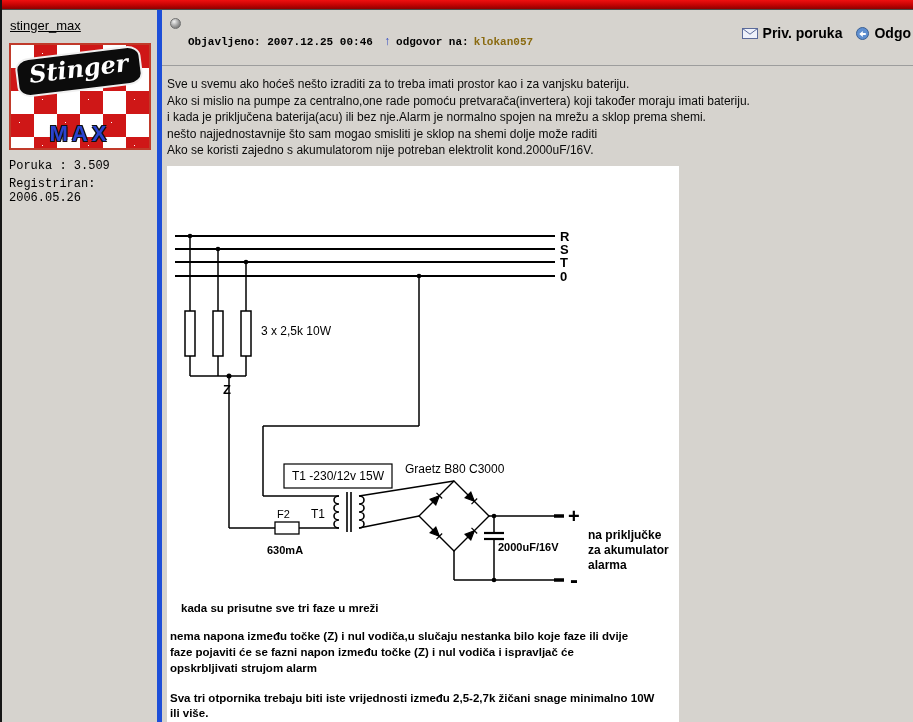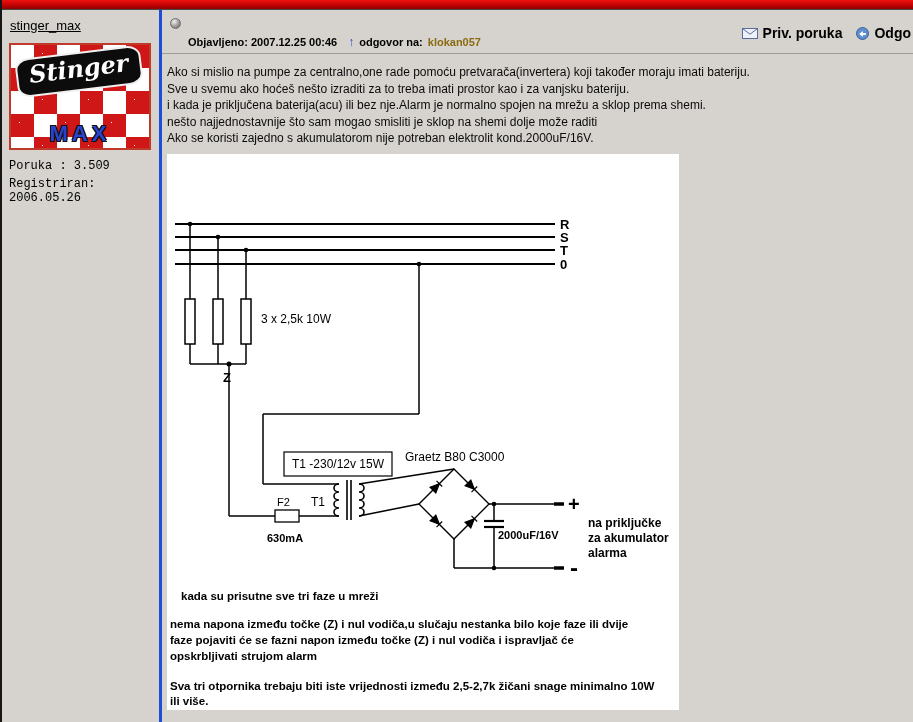--- a/index.html
+++ b/index.html
@@ -1,39 +1,39 @@
 <!DOCTYPE html>
 <html><head>
 <meta charset="utf-8">
 <style>
   html,body{margin:0;padding:0;background:#d6d3ce;}
   .page{position:relative;width:913px;height:722px;background:#d6d3ce;overflow:hidden;
         font-family:"Liberation Sans",sans-serif;color:#000;border-left:2px solid #161616;box-sizing:border-box;}
   .topbar{height:9px;background:linear-gradient(180deg,#ef1010 0%,#c40303 55%,#8e0000 100%);border-bottom:1px solid #4a4a4a;}
   .layout{display:flex;height:712px;}
-  .sidebar{width:160px;min-width:160px;border-right:3px solid #1d4ed8;padding:5px 0 16px 7px;box-sizing:border-box;background:#d6d3ce;}
+  .sidebar{width:160px;min-width:160px;border-right:5px solid #1d4ed8;padding:5px 0 16px 7px;box-sizing:border-box;background:#d6d3ce;}
   .username{font-size:13px;text-decoration:underline;margin:3px 0 10px 1px;display:inline-block;cursor:pointer;}
   .avatar{width:138px;height:103px;border:2px solid #c03a2a;position:relative;overflow:hidden;background-color:#fff;
     background-image:linear-gradient(45deg,#cf1717 25%,transparent 25%,transparent 75%,#cf1717 75%),
                      linear-gradient(45deg,#cf1717 25%,transparent 25%,transparent 75%,#cf1717 75%);
     background-size:46px 46px;background-position:0 0,23px 23px;}
   .avatar-banner{position:absolute;left:5px;top:7px;width:114px;transform:rotate(-7deg);background:#0c0c0c;color:#fff;
     font-family:"DejaVu Serif",serif;font-style:italic;font-weight:bold;font-size:24px;text-align:center;
     border-radius:14px / 11px;padding:0 4px 6px;border:2px solid #f0f0f0;}
   .avatar-max{position:absolute;left:0;right:0;bottom:1px;text-align:center;font-size:22px;font-weight:bold;color:#2a43cf;
     letter-spacing:4px;text-shadow:1px 1px 0 #101010,-1px 1px 0 #101010,1px -1px 0 #101010,-1px -1px 0 #101010;}
   .sidebar-stat{font-size:12px;margin-top:4px;font-family:Liberation Mono, monospace;}
   .sidebar-stat.first{margin-top:9px;}
   .main{flex:1;position:relative;}
   .post-header{position:relative;padding:6px 0 4px 8px;border-bottom:1px solid #9d9d9d;}
   .title-row{display:flex;align-items:center;gap:7px;height:15px;}
   .bullet{width:9px;height:9px;border-radius:50%;border:1px solid #707070;
     background:radial-gradient(circle at 35% 30%,#f2f2f2,#9a9a9a 55%,#606060);}
   .post-title{font-weight:bold;font-size:13px;color:#2e2e2e;}
-  .post-meta{margin:3px 0 0 18px;font-size:11px;font-weight:bold;display:flex;align-items:center;gap:5px;height:15px;}
+  .post-meta{margin:3px 0 12px 18px;font-size:11px;font-weight:bold;display:flex;align-items:center;gap:5px;height:15px;font-family:Liberation Mono, monospace;}
   .up-arrow{color:#2f47c2;font-size:12px;cursor:pointer;margin-left:6px;}
   .reply-user{color:#8a6a10;cursor:pointer;}
   .post-actions{position:absolute;right:2px;top:15px;display:flex;align-items:center;font-size:14px;font-weight:bold;white-space:nowrap;}
   .action{display:flex;align-items:center;gap:5px;cursor:pointer;}
   .action + .action{margin-left:14px;align-items:center;}
   .post-body{padding:10px 8px 0 5px;font-size:12px;line-height:16.5px;color:#0a0a0a;}
   .schematic{margin:7px 0 0 5px;width:512px;height:556px;background:#ffffff;}
   svg text{font-family:"Liberation Sans",sans-serif;fill:#000;}
 </style>
 </head>
@@ -76,22 +76,22 @@
             <svg width="13" height="13" viewBox="0 0 13 13">
               <circle cx="6.5" cy="6.5" r="6" fill="#5f8fd0" stroke="#3a5f93"></circle>
               <path d="M3.2,7 L6.8,4 L6.8,5.9 L9.8,5.9 L9.8,8.1 L6.8,8.1 L6.8,10 Z" fill="#ffffff"></path>
             </svg>
             <span>Odgo</span>
           </span>
         </div>
       </div>
 
       <div class="post-body">
+        <div>Sve u svemu ako hoćeš nešto izraditi za to treba imati prostor kao i za vanjsku bateriju.</div>
         <div>Ako si mislio na pumpe za centralno,one rade pomoću pretvarača(invertera) koji također moraju imati bateriju.</div>
-        <div>Sve u svemu ako hoćeš nešto izraditi za to treba imati prostor kao i za vanjsku bateriju.</div>
         <div>i kada je priključena baterija(acu) ili bez nje.Alarm je normalno spojen na mrežu a sklop prema shemi.</div>
         <div>nešto najjednostavnije što sam mogao smisliti je sklop na shemi dolje može raditi</div>
         <div>Ako se koristi zajedno s akumulatorom nije potreban elektrolit kond.2000uF/16V.</div>
       </div>
 
       <div class="schematic">
         <svg width="512" height="556" viewBox="0 0 512 556">
 
           <g stroke="#000" stroke-width="2">
             <line x1="8" y1="70" x2="388" y2="70"></line>

